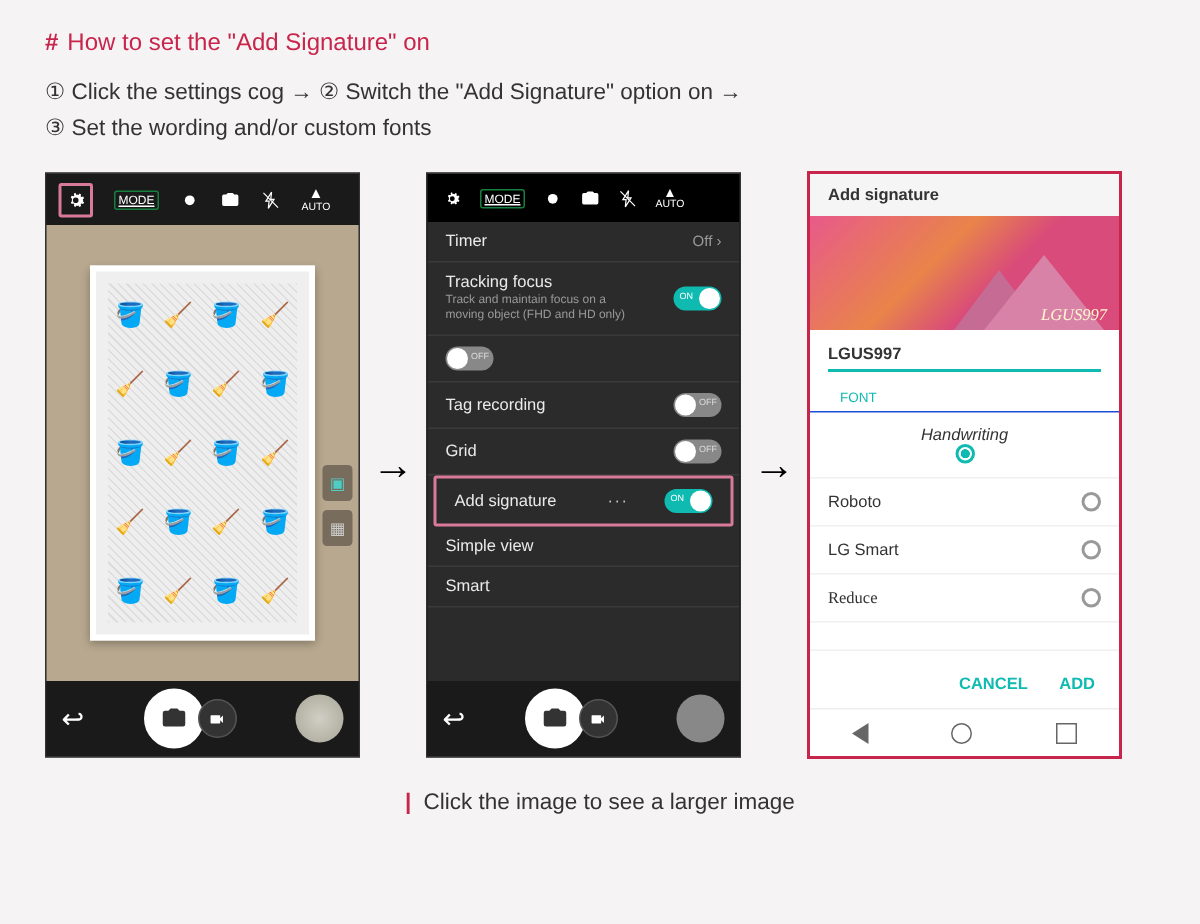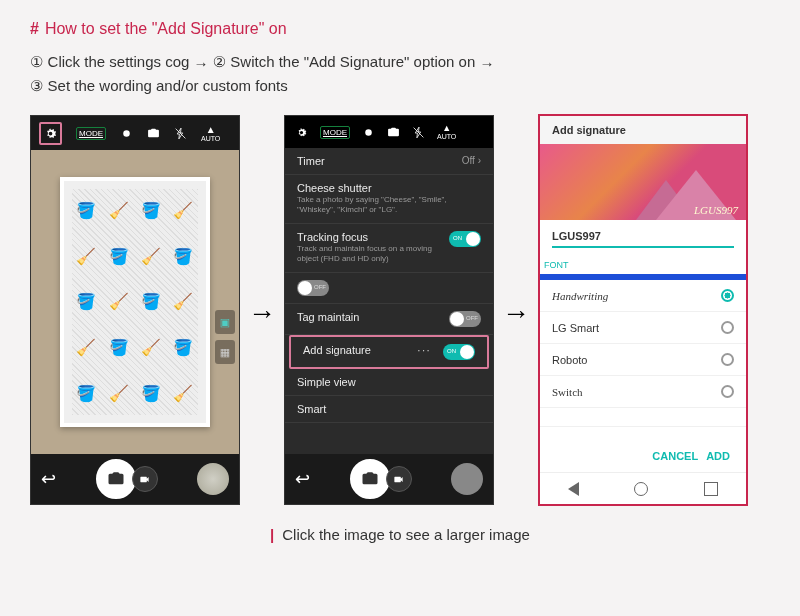--- a/index.html
+++ b/index.html
@@ -34,21 +34,21 @@
   .back-btn { color: #fff; font-size: 18px; }
   .shutter-group { display: flex; align-items: center; gap: -4px; }
   .shutter { width: 40px; height: 40px; border: 3px solid #fff; border-radius: 50%; background: #fff; display: flex; align-items: center; justify-content: center; font-size: 18px; }
   .rec-btn { width: 26px; height: 26px; border-radius: 50%; background: #333; display: flex; align-items: center; justify-content: center; font-size: 11px; margin-left: -4px; border: 1px solid #555;}
   .thumb { width: 32px; height: 32px; border-radius: 50%; background: radial-gradient(circle, #d0cfc5, #a8a696); }
   
   
   .shot2 { width: 210px; height: 390px; background: #000; position: relative; border: 1px solid #333; }
   .shot2-topbar { display: flex; align-items: center; gap: 12px; padding: 6px 10px; height: 32px; }
   .shot2-list { position: absolute; top: 32px; bottom: 48px; left: 0; right: 0; background: #2b2b2b; overflow: hidden; display: flex; flex-direction: column; }
-  .srow { border-bottom: 1px solid #3a3a3a; padding: 7px 12px; display: flex; justify-content: space-between; gap: 12px; }
+  .srow { border-bottom: 1px solid #3a3a3a; padding: 7px 12px; display: flex; align-items: center; justify-content: space-between; gap: 24px; }
   .srow-txt { flex: 1; }
   .srow-title { color: #eaeaea; font-size: 11px; }
   .srow-desc { color: #999; font-size: 8px; line-height: 1.3; margin-top: 1px; }
   .toggle { width: 32px; height: 16px; border-radius: 8px; position: relative; }
   .toggle.on { background: #0fbbb0; }
   .toggle.off { background: #888; }
   .toggle::after { content: ""; position: absolute; width: 14px; height: 14px; border-radius: 50%; background: #fff; top: 1px; }
   .toggle.on::after { right: 1px; }
   .toggle.off::after { left: 1px; }
   .toggle-label { font-size: 6px; position: absolute; top: 4px; color: #fff; }
@@ -60,28 +60,28 @@
   
   
   .shot3 { width: 210px; height: 392px; background: #fff; border: 2px solid #c8254d; position: relative; display: flex; flex-direction: column; }
   .shot3-header { background: #f5f5f5; padding: 8px 12px; font-size: 11px; font-weight: bold; color: #333; }
   .gradient-area { height: 76px; background: linear-gradient(135deg, #e85a8a 0%, #e8844a 40%, #d94b7a 60%); position: relative; overflow: hidden;}
   .mountain { position: absolute; bottom: 0; right: 10px; width: 0; height: 0; border-left: 40px solid transparent; border-right: 40px solid transparent; border-bottom: 50px solid #d982a8; }
   .mountain2 { position: absolute; bottom: 0; right: 50px; width: 0; height: 0; border-left: 30px solid transparent; border-right: 30px solid transparent; border-bottom: 40px solid #c66b94; }
   .sig-text { position: absolute; right: 8px; bottom: 4px; font-family: cursive; color: #fff9d0; font-size: 11px; font-style: italic;}
   .input-row { padding: 6px 12px 2px; }
   .sig-input { width: 100%; border: none; border-bottom: 2px solid #0fbbb0; font-size: 11px; font-weight: bold; padding: 4px 0; outline: none; color: #333;}
-  .section-label { color: #0fbbb0; font-size: 9px; padding: 10px 4px 4px; border-bottom: 6px solid #1d4ed8;}
+  .section-label { color: #0fbbb0; font-size: 9px; padding: 10px 20px 4px; border-bottom: 1px solid #1d4ed8;}
   .font-list { flex: 1; overflow: hidden; }
   .font-row { display: flex; align-items: center; justify-content: space-between; padding: 9px 12px; border-bottom: 1px solid #f0f0f0; font-size: 11px; color: #333;}
-  .font-row.handw { font-family: Liberation Serif, serif; font-style: italic; }
+  .font-row.handw { font-family: Liberation Sans, sans-serif; font-style: italic; flex-direction: column; }
   .font-row.friend { font-family: "Comic Sans MS", cursive; }
   .radio { width: 13px; height: 13px; border-radius: 50%; border: 2px solid #999; }
   .radio.sel { border-color: #0fbbb0; background: radial-gradient(circle, #0fbbb0 45%, #fff 50%); }
-  .dialog-actions { display: flex; justify-content: flex-end; gap: 8px; padding: 10px 16px; }
+  .dialog-actions { display: flex; justify-content: flex-end; gap: 21px; padding: 10px 16px; }
   .dlg-btn { color: #0fbbb0; font-size: 11px; font-weight: bold; }
   .navbar { height: 32px; background: #fff; border-top: 1px solid #eee; display: flex; align-items: center; justify-content: space-around; color: #666; }
   .nav-icon { width: 14px; height: 14px; border: 1.5px solid #666; }
   .nav-tri { width: 0; height: 0; border-top: 7px solid transparent; border-bottom: 7px solid transparent; border-right: 11px solid #666; background: transparent;}
   .nav-circle { border-radius: 50%; }
   
   .footer-note { text-align: center; margin-top: 20px; font-size: 15px; color: #333; display: flex; align-items: center; justify-content: center; gap: 8px;}
   .footer-bar { color: #c8254d; font-weight: bold; }
   
   svg.icon-svg { width: 15px; height: 15px; fill: #fff; }
@@ -210,41 +210,43 @@
     </div>
     <div class="shot2-list">
       <div class="srow">
         <div class="srow-txt">
             <div class="srow-title">Timer</div>
           </div>
         <div class="srow-off">Off ›</div>
       </div>
       <div class="srow">
         <div class="srow-txt">
-          <div class="srow-title">Cheese shutter</div>
-          <div class="srow-desc">Take a photo by saying "Cheese", "Smile", "Whiskey", "Kimchi" or "LG".</div>
-        </div>
-      </div>
-      <div class="srow">
-        <div class="srow-txt">
           <div class="srow-title">Tracking focus</div>
           <div class="srow-desc">Track and maintain focus on a moving object (FHD and HD only)</div>
         </div>
         <div class="toggle on">
             <span class="toggle-label">ON</span>
           </div>
       </div>
       <div class="srow">
         <div class="toggle off">
             <span class="toggle-label">OFF</span>
           </div>
       </div>
       <div class="srow">
         <div class="srow-txt">
-            <div class="srow-title">Tag maintain</div>
+            <div class="srow-title">Tag recording</div>
+          </div>
+        <div class="toggle off">
+            <span class="toggle-label">OFF</span>
+          </div>
+      </div>
+      <div class="srow">
+        <div class="srow-txt">
+            <div class="srow-title">Grid</div>
           </div>
         <div class="toggle off">
             <span class="toggle-label">OFF</span>
           </div>
       </div>
       <div class="srow highlight">
         <div class="srow-txt">
             <div class="srow-title">Add signature</div>
           </div>
         <span class="dots">···</span>
@@ -293,29 +295,29 @@
     <div class="input-row">
       <input class="sig-input" value="LGUS997" style="">
     </div>
     <div class="section-label">FONT</div>
     <div class="font-list">
       <div class="font-row handw">
         <span>Handwriting</span>
         <span class="radio sel"></span>
       </div>
       <div class="font-row">
+        <span>Roboto</span>
+        <span class="radio"></span>
+      </div>
+      <div class="font-row">
         <span>LG Smart</span>
         <span class="radio"></span>
       </div>
-      <div class="font-row">
-        <span>Roboto</span>
-        <span class="radio"></span>
-      </div>
       <div class="font-row friend">
-        <span>Switch</span>
+        <span>Reduce</span>
         <span class="radio"></span>
       </div>
       <div class="font-row" style="font-family:Georgia,serif;font-size:10px">
         
         
       </div>
 
     </div>
     <div class="dialog-actions">
       <span class="dlg-btn">CANCEL</span>

